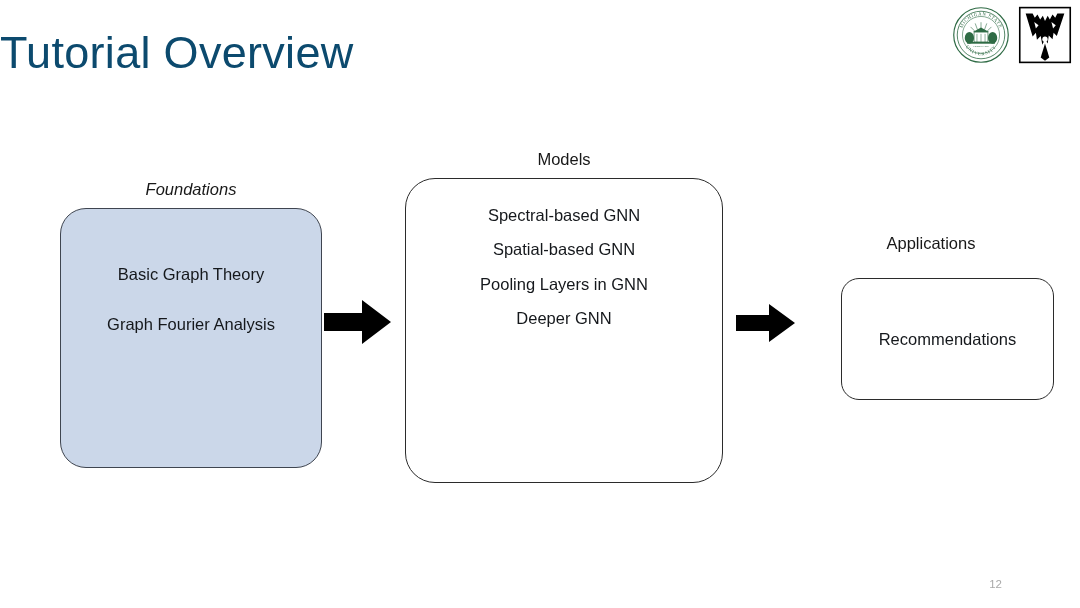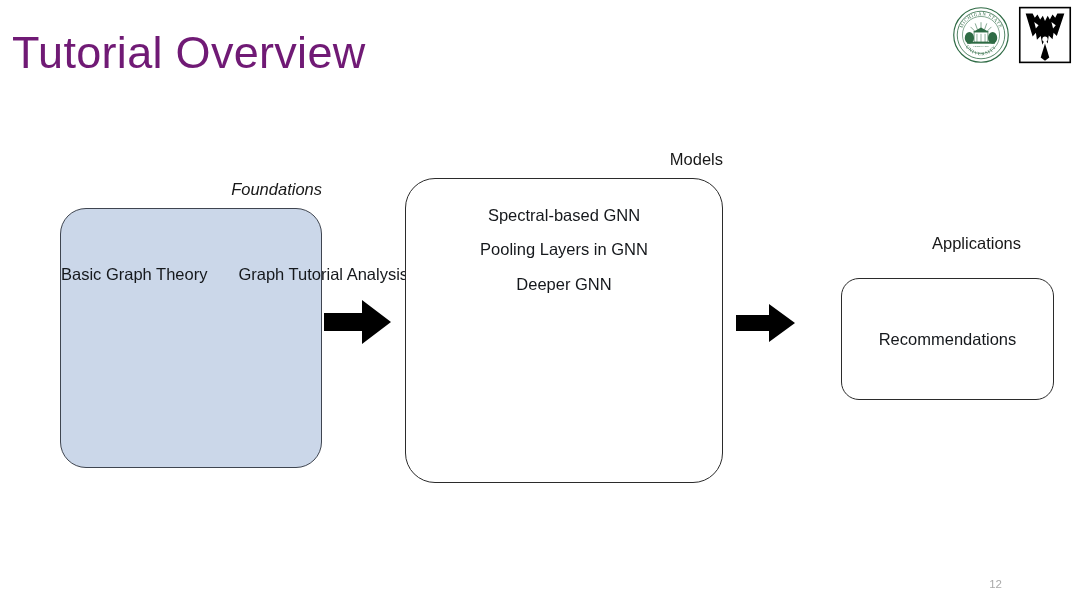--- a/index.html
+++ b/index.html
@@ -12,26 +12,26 @@
     height: 608px;
     position: relative;
     overflow: hidden;
     font-family: "Liberation Sans", sans-serif;
     color: #111111;
   }
 
   
   .slide-title {
     position: absolute;
-    left: 12px;
+    left: 0;
     top: 27px;
     font-size: 45px;
     font-weight: 300;
     letter-spacing: 0.3px;
-    color: #701a75;
+    color: #0c4a6e;
     white-space: nowrap;
     line-height: 1.15;
   }
 
   
   .logo-bar {
     position: absolute;
     right: 8px;
     top: 6px;
     display: flex;
@@ -57,21 +57,21 @@
     width: 1080px;
     height: 608px;
   }
 
   .group {
     position: absolute;
   }
   .group-label {
     position: absolute;
     width: 100%;
-    text-align: right;
+    text-align: center;
     font-size: 16.5px;
     color: #181818;
     white-space: nowrap;
   }
 
   
   #group-foundations { left: 60px; top: 180px; width: 262px; }
   #group-foundations .group-label { top: 0px; font-style: italic; }
   .box {
     position: absolute;
@@ -84,20 +84,21 @@
     height: 260px;
     background: #cbd7e9;
     border: 1.6px solid #3f4550;
     border-radius: 26px;
   }
   #box-foundations .items {
     position: absolute;
     left: 0; right: 0;
     top: 56px;
     display: flex;
+    flex-direction: column;
     gap: 31px;
     align-items: center;
   }
   #box-foundations .item {
     font-size: 16.5px;
     color: #15181c;
     white-space: nowrap;
   }
 
   
@@ -232,36 +233,37 @@
 
 </div>
 
 <div class="stage">
 
   <div class="group" id="group-foundations">
     <div class="group-label">Foundations</div>
     <div class="box" id="box-foundations">
       <div class="items">
         <div class="item">Basic Graph Theory</div>
-        <div class="item">Graph Tutorial Analysis</div>
+        <div class="item">Graph Fourier Analysis</div>
       </div>
     </div>
   </div>
 
   <div class="arrow" id="arrow-1">
     <svg viewBox="0 0 68 46" width="68" height="46" aria-hidden="true">
       <path d="M0 14 L38 14 L38 1 L67 23 L38 45 L38 32 L0 32 Z" fill="#000000"></path>
     </svg>
   </div>
 
   <div class="group" id="group-models">
     <div class="group-label">Models</div>
     <div class="box" id="box-models">
       <div class="items">
         <div class="item">Spectral-based GNN</div>
+        <div class="item">Spatial-based GNN</div>
         <div class="item">Pooling Layers in GNN</div>
         <div class="item">Deeper GNN</div>
       </div>
     </div>
   </div>
 
   <div class="arrow" id="arrow-2">
     <svg viewBox="0 0 60 40" width="60" height="40" aria-hidden="true">
       <path d="M0 12 L33 12 L33 1 L59 20 L33 39 L33 28 L0 28 Z" fill="#000000"></path>
     </svg>

